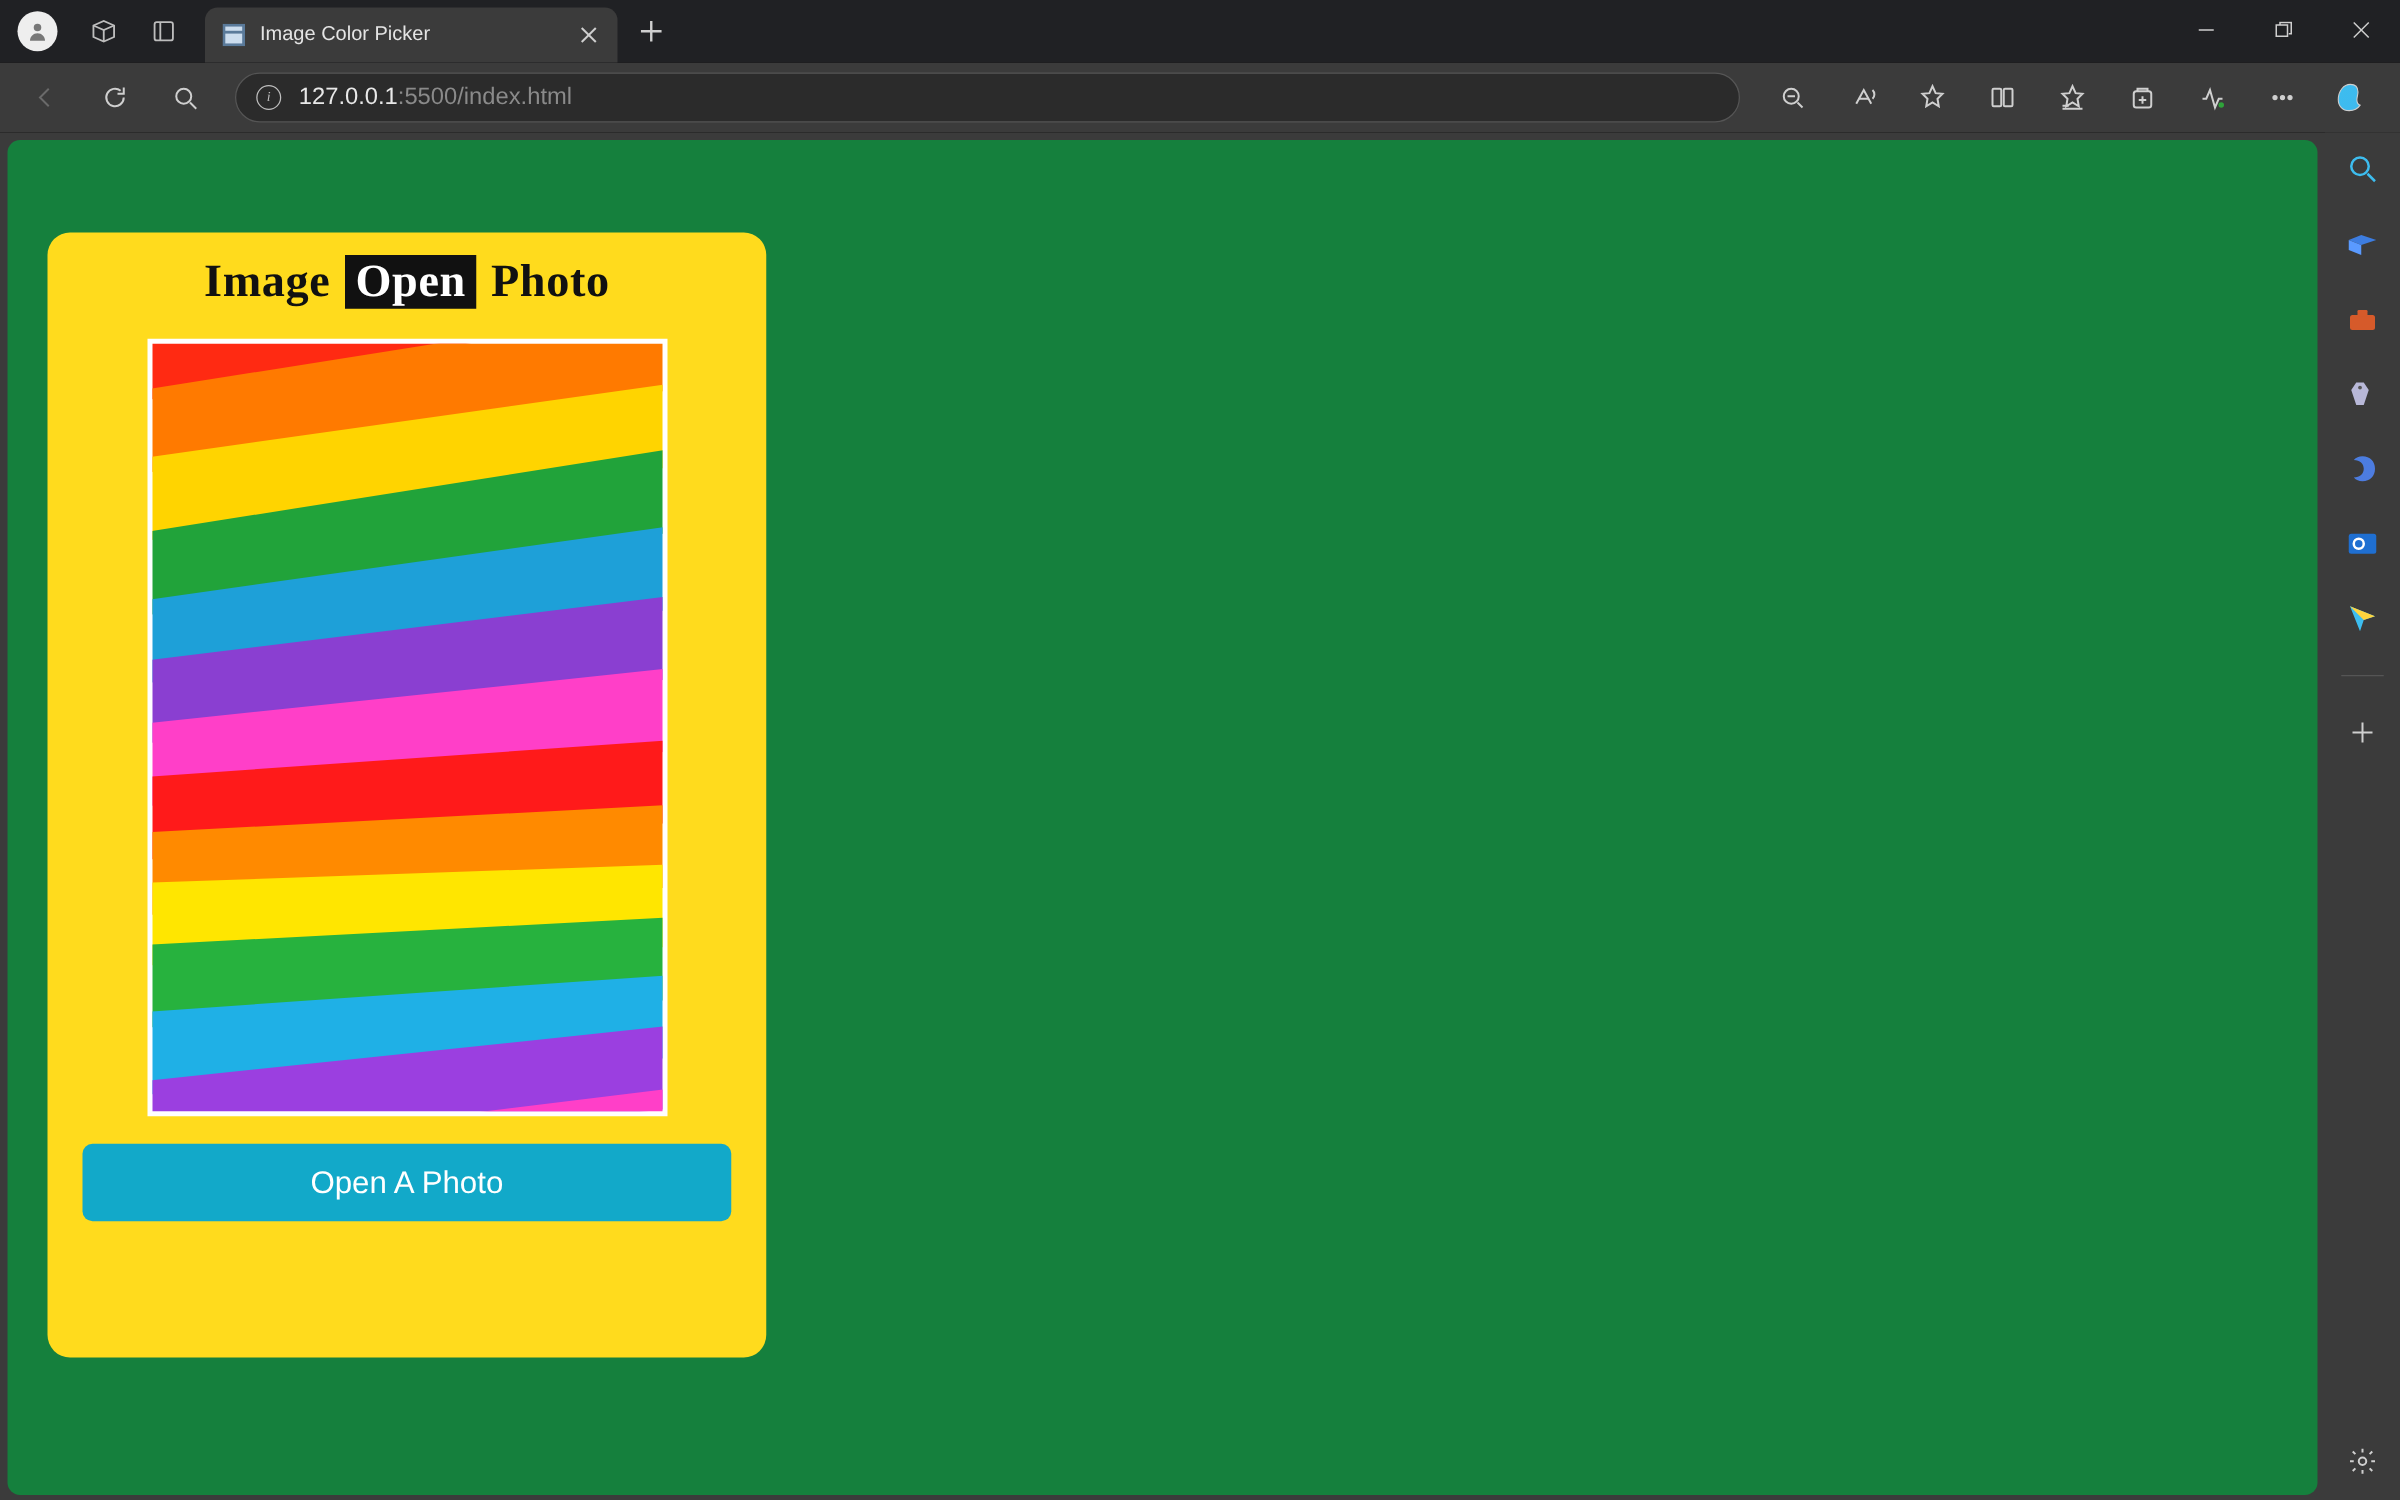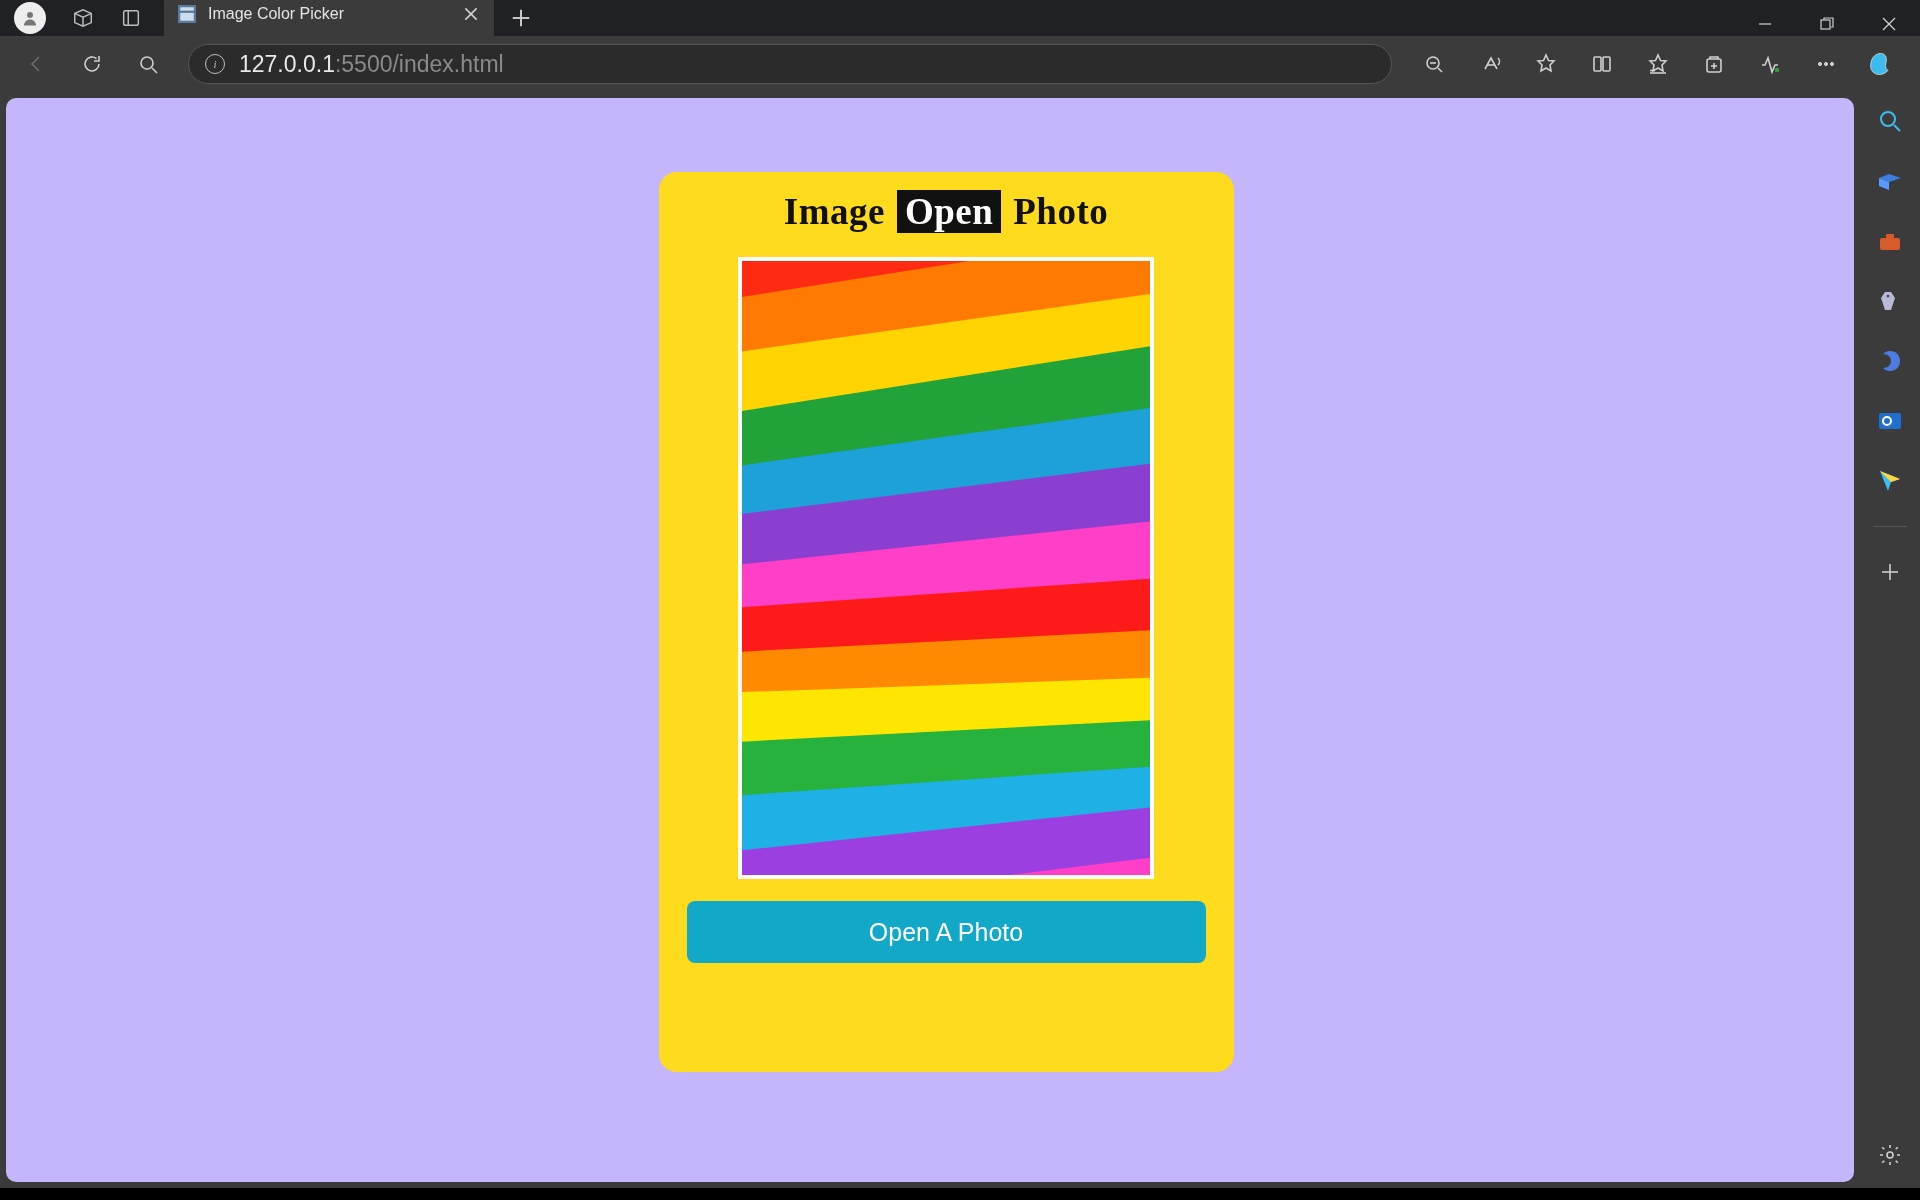--- a/index.html
+++ b/index.html
@@ -1,48 +1,48 @@
 <!DOCTYPE html>
 <html><head>
   <meta charset="utf-8">
   <style>
     * { margin: 0; padding: 0; box-sizing: border-box; }
     html, body { width: 1920px; height: 1200px; overflow: hidden; font-family: "Segoe UI", Arial, sans-serif; background: #000; }
 
     
-    .titlebar { height: 36px; background: #202124; display: flex; align-items: center; color: #cfcfcf; position: relative; }
+    .titlebar { height: 50px; background: #202124; display: flex; align-items: center; color: #cfcfcf; position: relative; }
     .profile-badge { width: 32px; height: 32px; border-radius: 50%; background: #eee; margin-left: 14px; display:flex; align-items:center; justify-content:center; }
     .profile-badge svg { width: 18px; height: 18px; fill:#777; }
     .workspaces,.tab-actions-btn { width: 22px; height: 22px; margin-left: 26px; display:flex; align-items:center; justify-content:center; }
     .workspaces svg,.tab-actions-btn svg { stroke:#bdbdbd; }
 
     .tab { margin-left: 22px; height: 44px; align-self: flex-end; background: #3b3b3b; border-radius: 10px 10px 0 0; min-width: 330px; display: flex; align-items: center; padding: 0 14px; gap: 12px; }
     .favicon { width:18px; height:18px; display:flex; align-items:center; justify-content:center; }
     .tab-title { color:#e4e4e4; font-size: 16px; flex:1; white-space: nowrap; overflow:hidden; text-overflow: ellipsis; }
     .tab-close { width:18px; height:18px; display:flex; align-items:center; justify-content:center; cursor:pointer; }
     .new-tab { margin-left: 16px; width: 22px; height: 22px; display:flex; align-items:center; justify-content:center; }
     .win-controls { position:absolute; right:0; top:0; height:48px; display:flex; align-items:center; }
     .win-btn { width: 62px; height:48px; display:flex; align-items:center; justify-content:center; }
 
     
     .toolbar { height: 56px; background: #3b3b3b; display:flex; align-items:center; padding: 0 10px; gap: 4px; }
     .tb-btn { width: 52px; height: 44px; display:flex; align-items:center; justify-content:center; border-radius: 6px; }
     .tb-btn.disabled svg { stroke:#6a6a6a; }
     .tb-btn svg { stroke:#cfcfcf; }
     .address { flex:1; margin: 0 10px; height: 40px; background: #2b2b2b; border: 1px solid #555; border-radius: 22px; display:flex; align-items:center; padding: 0 16px; gap: 14px; }
     .info-icon { width:20px; height:20px; border:1.6px solid #bfbfbf; border-radius:50%; display:flex; align-items:center; justify-content:center; color:#bfbfbf; font-size:11px; font-style: italic; font-family: Georgia, serif; line-height:1; }
-    .url { color:#8a8a8a; font-size:23px; flex:1; }
+    .url { color:#8a8a8a; font-size:19px; flex:1; }
     .url .host { color:#e8e8e8; }
     .right-icons { display:flex; align-items:center; }
     .right-icons .tb-btn { width: 56px; }
     .copilot { width:28px; height:28px; }
 
     
     .viewport-row { display:flex; height: calc(1200px - 48px - 56px); background:#3b3b3b; }
-    .viewport { flex:1; margin: 6px 6px 6px 6px; border-radius: 10px; background: #c4b5fd; display:flex; justify-content:center; overflow:hidden;padding-left:32px;}
+    .viewport { flex:1; margin: 6px 6px 6px 6px; border-radius: 10px; background: #15803d; display:flex; justify-content:flex-start; overflow:hidden;padding-left:32px;}
     .card { margin-top: 74px; width: 575px; background:#ffdb1d; border-radius: 18px; padding: 16px 26px 30px; display:flex; flex-direction:column; align-items:center; height: 900px;}
     .card h1 { font-family: "Comic Sans MS", "Comic Sans", cursive; font-weight: bold; font-size: 37px; letter-spacing: 0.5px; color:#111; display:flex; align-items:center; gap: 12px; margin-top:2px; margin-bottom: 24px;}
     .card h1 .chip { background:#111; color:#fff; padding: 0px 8px; }
     .photo-frame { width: 416px; height: 622px; background:#fff; padding:4px; display:flex;}
     .photo { flex:1; position:relative; overflow:hidden; }
     .stripe { position:absolute; left:-30%; width:160%; height:66px; transform-origin: center; }
     .btn-row { display:flex; gap: 18px; width:100%; margin-top: 22px; padding: 0 2px;}
     .action-btn { flex:1; height: 62px; border:none; border-radius: 8px; background:#12a9c9; color:#fff; font-size:25px; font-weight:500; cursor:pointer; font-family: inherit;}
     .blank-area{ flex:1;}
 

